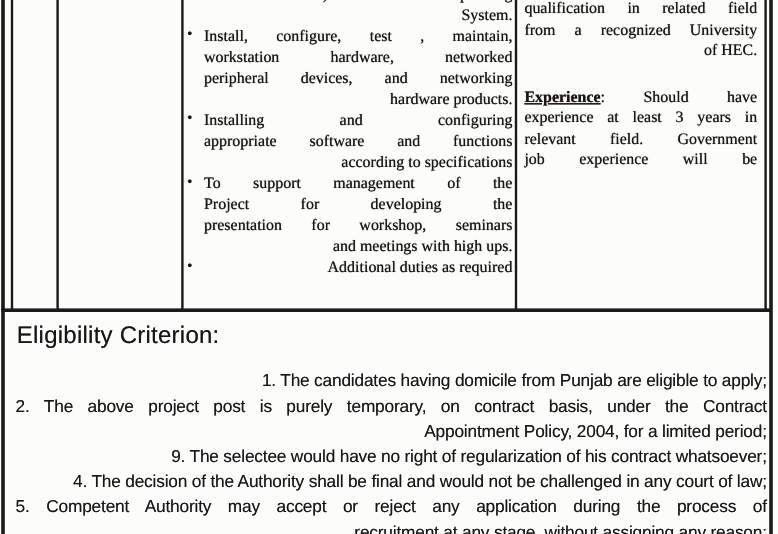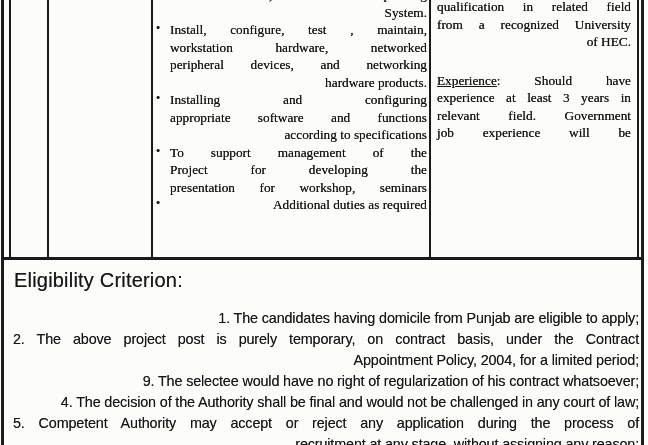--- a/index.html
+++ b/index.html
@@ -26,21 +26,21 @@
     left:437px;top:-2px;width:194px;
     font-size:13.3px;line-height:17.5px;
   }
   .tline{position:relative;text-align:right;}
   .tline.just{text-align:justify;text-align-last:justify;}
   .bullet-marker{
     position:absolute;left:-14px;top:-1px;
     font-size:12px;
   }
   .exp-block{margin-top:21px;}
-  .exp-label{font-weight:normal;text-decoration:underline;}
+  .exp-label{font-weight:bold;text-decoration:underline;}
   
   .elig{
     font-family:"Liberation Sans", sans-serif;
     color:#161616;
   }
   .elig-heading{
     left:14px;top:269px;
     font-size:20px;font-weight:400;letter-spacing:0.2px;
     text-shadow:0 0 0.4px rgba(0,0,0,.6);
   }
@@ -70,20 +70,21 @@
       <div class="tline just"><span class="bullet-marker">•</span>Install, configure, test , maintain,</div>
       <div class="tline just">workstation hardware, networked</div>
       <div class="tline just">peripheral devices, and networking</div>
       <div class="tline">hardware products.</div>
       <div class="tline just"><span class="bullet-marker">•</span>Installing and configuring</div>
       <div class="tline just">appropriate software and functions</div>
       <div class="tline">according to specifications</div>
       <div class="tline just"><span class="bullet-marker">•</span>To support management of the</div>
       <div class="tline just">Project for developing the</div>
       <div class="tline just">presentation for workshop, seminars</div>
+      <div class="tline">and meetings with high ups.</div>
       <div class="tline"><span class="bullet-marker">•</span>Additional duties as required</div>
     </div>
 
   <div class="abs scan qual">
     <div id="qual-lines">
         <div class="tline just">qualification in related field</div>
         <div class="tline just">from a recognized University</div>
         <div class="tline">of HEC.</div>
       </div>
     <div class="exp-block">

